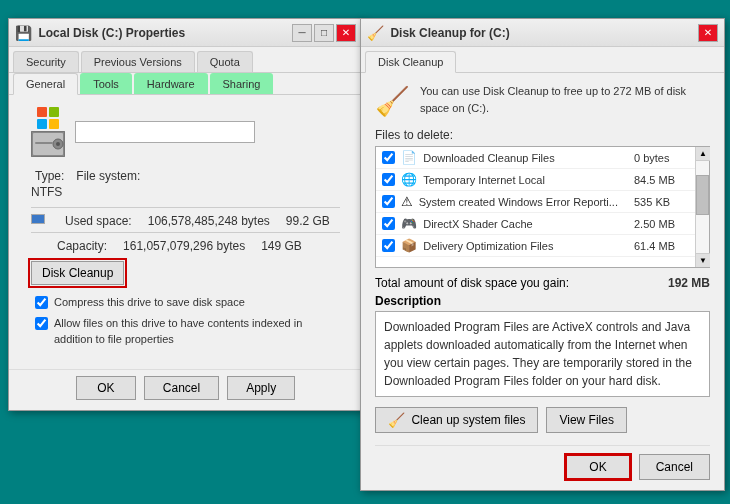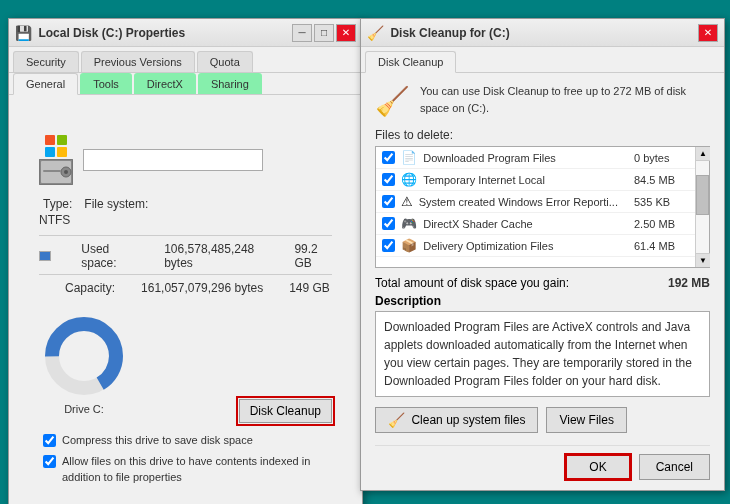--- a/index.html
+++ b/index.html
@@ -92,21 +92,21 @@
     }
     .tab2.active {
       background: #f0f0f0;
       border: 1px solid #ccc;
       border-bottom: 1px solid #f0f0f0;
       margin-bottom: -1px;
       z-index: 1;
     }
 
     
-    .dialog-content { padding: 12px 30px; margin-top: 28px; }
+    .dialog-content { padding: 12px 22px; }
 
     
     .drive-header {
       display: flex;
       align-items: center;
       gap: 10px;
       margin-bottom: 12px;
     }
     .drive-icon-wrap {
       display: flex;
@@ -133,21 +133,21 @@
       border: 1px solid #aaa;
       background: white;
       padding: 2px 4px;
       font-size: 12px;
     }
 
     .info-grid { display: grid; grid-template-columns: auto 1fr; gap: 2px 8px; margin-bottom: 8px; }
     .info-label { color: #333; padding-left: 4px; }
     .info-value { color: #333; }
 
-    .space-row { display: flex; align-items: center; gap: 26px; margin-bottom: 4px; }
+    .space-row { display: flex; gap: 16px; margin-bottom: 4px; }
     .space-indicator { width: 14px; height: 10px; border: 1px solid #aaa; }
     .space-used { background: #3b78c7; }
     .space-free { background: #e0e0e0; }
 
     .capacity-row { margin: 4px 0 8px 22px; }
 
     
     .disk-visual {
       display: flex;
       flex-direction: column;
@@ -319,21 +319,21 @@
 
     <div class="tabs-row">
       <div class="tab">Security</div>
       <div class="tab">Previous Versions</div>
       <div class="tab">Quota</div>
     </div>
 
     <div class="tabs-row2">
       <div class="tab2 active">General</div>
       <div class="tab2">Tools</div>
-      <div class="tab2">DirectX</div>
+      <div class="tab2">Hardware</div>
       <div class="tab2">Sharing</div>
     </div>
 
     <div class="dialog-content">
 
       <div class="drive-header">
         <div class="drive-icon-wrap">
           <div class="windows-logo">
             <div class="win-quad win-q1"></div>
             <div class="win-quad win-q2"></div>
@@ -368,29 +368,20 @@
 
       <hr style="border:none;border-top:1px solid #ccc;margin:4px 0 6px 0">
 
       <div class="space-row capacity-row">
         <span class="info-label">Capacity:</span>
         <span class="info-value">161,057,079,296 bytes</span>
         <span class="info-value">149 GB</span>
       </div>
 
       <div style="display:flex;align-items:flex-end;justify-content:space-between;margin:4px 0 10px;">
-        <div class="disk-visual">
-          <svg class="donut-svg" viewBox="0 0 90 90">
-
-            <circle cx="45" cy="45" r="32" fill="none" stroke="#e0e0e0" stroke-width="14"></circle>
-
-            <circle cx="45" cy="45" r="32" fill="none" stroke="#3b78c7" stroke-width="14" stroke-dasharray="133.7 66.7" stroke-dashoffset="50.3" transform="rotate(-90 45 45)"></circle>
-          </svg>
-          <span class="drive-label">Drive C:</span>
-        </div>
         <button class="disk-cleanup-btn">Disk Cleanup</button>
       </div>
 
       <div class="checkbox-row">
         <input type="checkbox" checked="" style="">
         <span class="checkbox-text">Compress this drive to save disk space</span>
       </div>
       <div class="checkbox-row">
         <input type="checkbox" checked="" style="">
         <span class="checkbox-text">Allow files on this drive to have contents indexed in addition to file properties</span>
@@ -427,21 +418,21 @@
       </div>
 
       <div class="section-label">Files to delete:</div>
 
       <div style="display:flex;border:1px solid #aaa;">
         <div class="files-list" style="flex:1;border:none;">
 
           <div class="file-row">
             <input type="checkbox" checked="" style="">
             <span class="file-icon">📄</span>
-            <span class="file-name">Downloaded Program Files</span>
+            <span class="file-name">Downloaded Cleanup Files</span>
             <span class="file-size">0 bytes</span>
           </div>
 
           <div class="file-row">
             <input type="checkbox" checked="" style="">
             <span class="file-icon">🌐</span>
             <span class="file-name">Temporary Internet Local</span>
             <span class="file-size">84.5 MB</span>
           </div>
 

